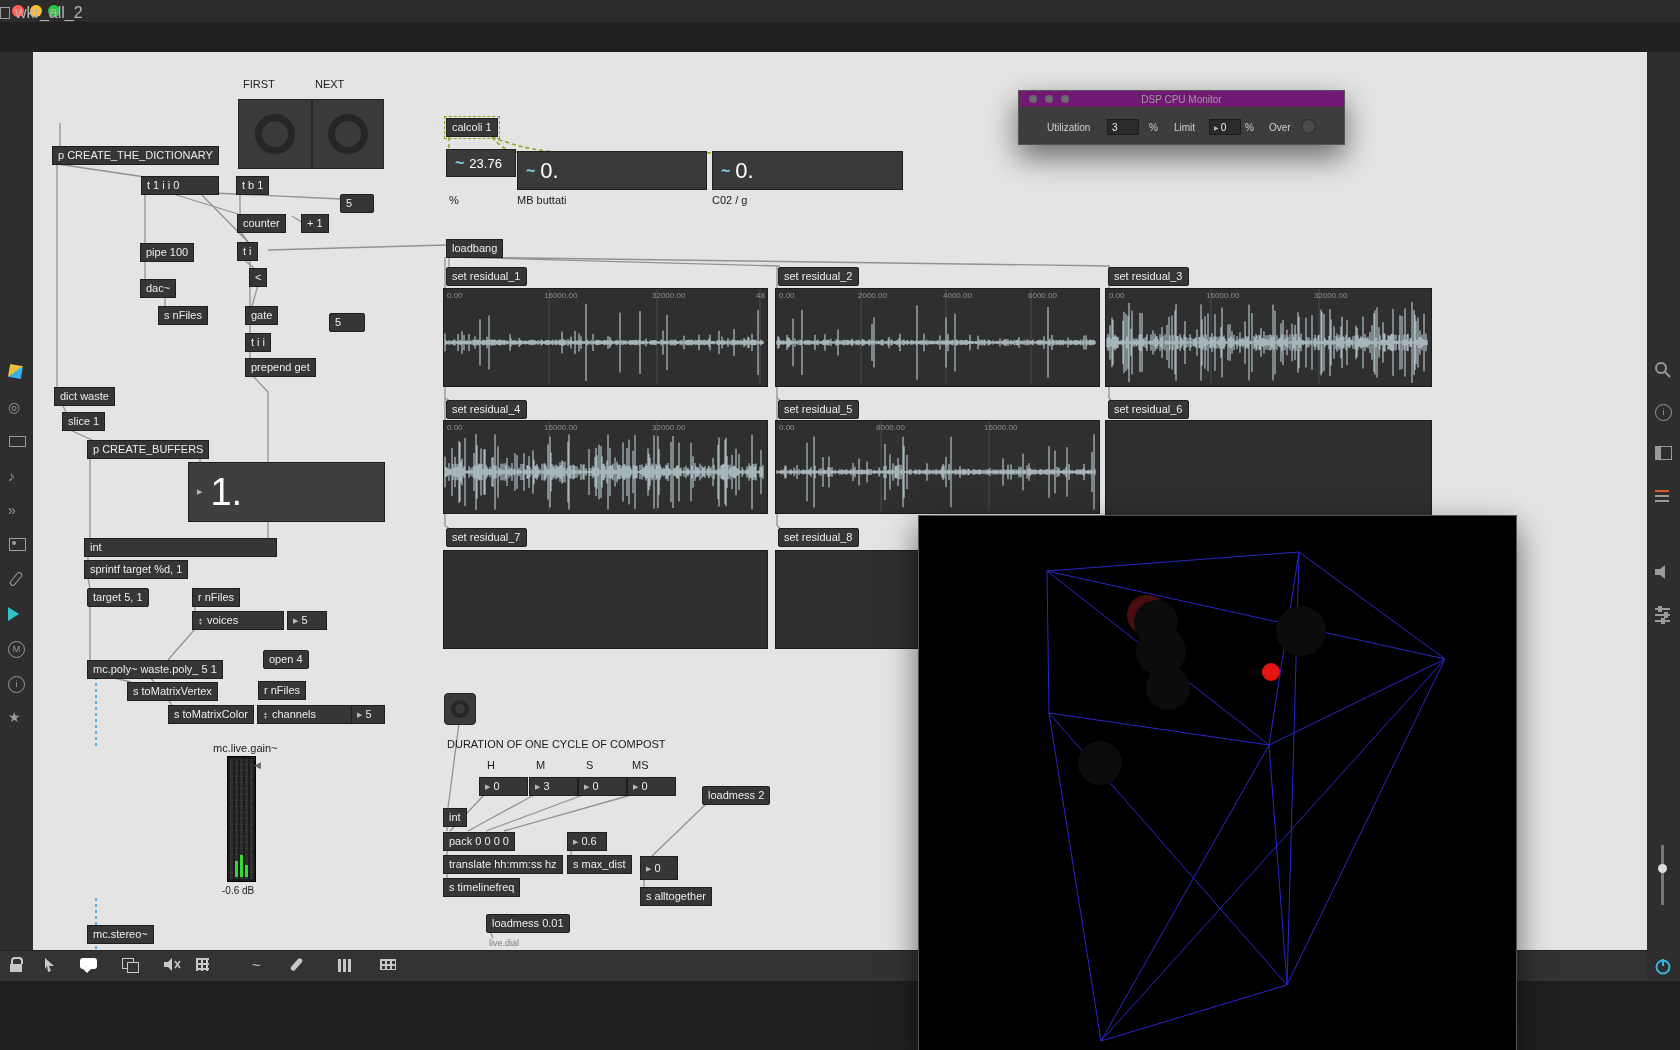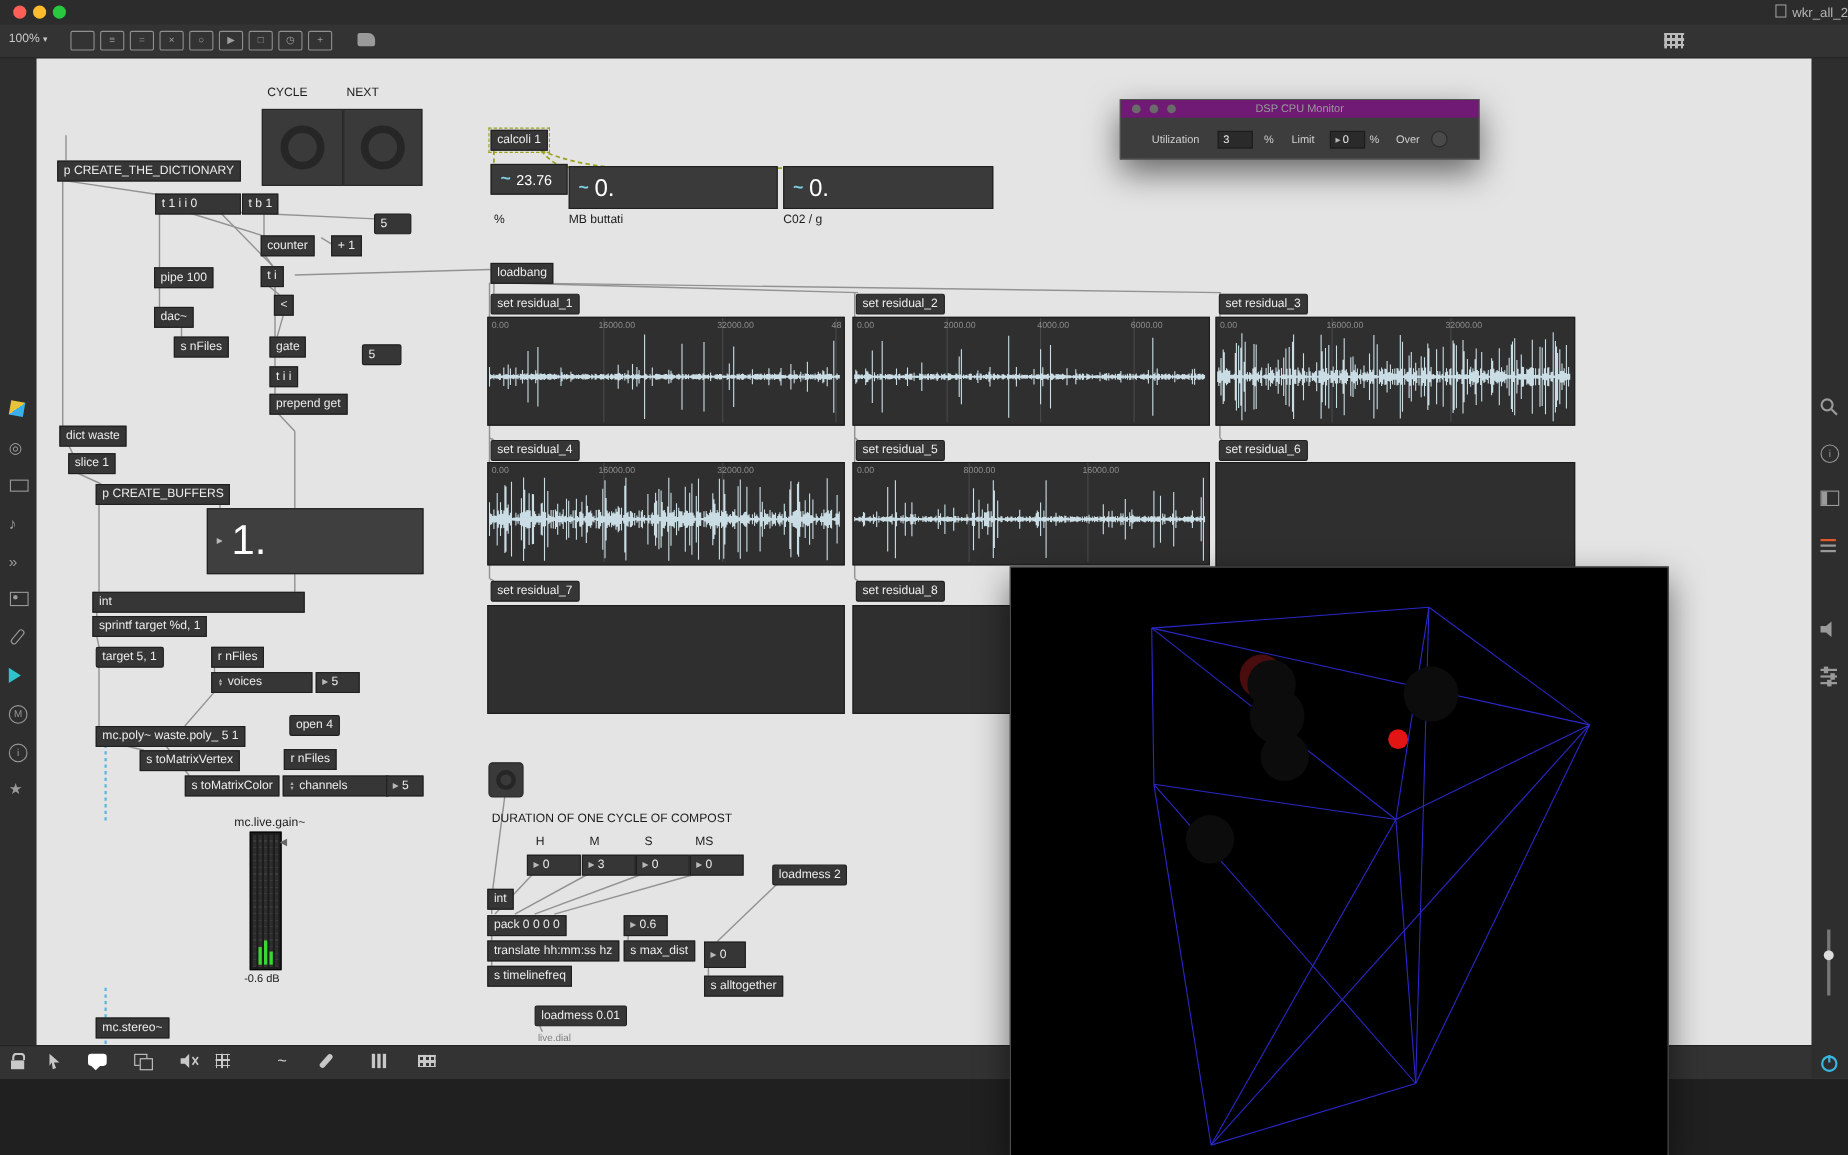--- a/index.html
+++ b/index.html
@@ -2,21 +2,21 @@
 <html><head>
 <meta charset="utf-8">
 <style>
   html,body{margin:0;padding:0;background:#202020;}
   #screen{position:relative;width:1680px;height:1050px;overflow:hidden;
           font-family:"Liberation Sans",sans-serif;background:#202020;}
   .abs{position:absolute;}
   
   .titlebar{left:0;top:0;width:1680px;height:22px;background:#2c2c2c;z-index:30;}
   .tl-dot{width:12px;height:12px;border-radius:50%;top:5px;}
-  .win-title{width:100%;text-align:right;top:4px;color:#b5b5b5;font-size:12px;}
+  .win-title{width:100%;text-align:left;top:4px;color:#b5b5b5;font-size:16px;}
   .toolbar{left:0;top:22px;width:1680px;height:30px;background:#333;z-index:30;border-bottom:1px solid #232323;}
   .zoom{left:8px;top:7px;color:#c9c9c9;font-size:11px;}
   .tb-ic{top:6px;width:20px;height:16px;border:1px solid #8f8f8f;border-radius:2px;
          color:#9f9f9f;font-size:9px;line-height:15px;text-align:center;}
   .left-rail{left:0;top:52px;width:33px;height:898px;background:#2e2e2e;z-index:25;}
   .right-rail{left:1647px;top:52px;width:33px;height:928px;background:#2e2e2e;z-index:25;}
   .bottom-bar{left:0;top:950px;width:1680px;height:30px;background:#333;z-index:5;border-top:1px solid #242424;}
   .rail-ic{left:8px;color:#9a9a9a;font-size:14px;line-height:1;}
   .circ-letter{width:15px;height:15px;border:1.5px solid #9a9a9a;border-radius:50%;
                color:#9a9a9a;font-size:9px;text-align:center;line-height:15px;}
@@ -59,36 +59,20 @@
 
   <div class="abs titlebar">
     <div class="abs tl-dot" style="left:12px;background:#ff5f57"></div>
     <div class="abs tl-dot" style="left:30px;background:#febc2e"></div>
     <div class="abs tl-dot" style="left:48px;background:#28c840"></div>
     <div class="abs win-title">
       <span style="border:1px solid #9a9a9a;display:inline-block;width:8px;height:10px;vertical-align:-1px;margin-right:5px;"></span><span>wkr_all_2</span>
     </div>
   </div>
 
-  <div class="abs toolbar">
-    <div class="abs zoom">
-      <span>100%</span> <span style="font-size:8px;">▾</span>
-    </div>
-    <div class="abs tb-ic" style="left:64px"></div>
-    <div class="abs tb-ic" style="left:91px">≡</div>
-    <div class="abs tb-ic" style="left:118px">=</div>
-    <div class="abs tb-ic" style="left:145px">×</div>
-    <div class="abs tb-ic" style="left:172px">○</div>
-    <div class="abs tb-ic" style="left:199px">▶</div>
-    <div class="abs tb-ic" style="left:226px">□</div>
-    <div class="abs tb-ic" style="left:253px">◷</div>
-    <div class="abs tb-ic" style="left:280px">+</div>
-    <div class="abs" style="left:325px;top:8px;width:16px;height:12px;background:#9a9a9a;border-radius:2px 6px 2px 2px;z-index:31"></div>
-    <div class="abs" style="left:1513px;top:8px;width:18px;height:14px;background:repeating-linear-gradient(90deg,#bbb 0 2px,transparent 2px 5px),repeating-linear-gradient(#bbb 0 2px,transparent 2px 5px);z-index:31"></div>
-  </div>
 
   <div class="abs left-rail">
     <div class="abs" style="left:9px;top:313px;width:13px;height:13px;background:linear-gradient(135deg,#e8c23a 50%,#3ab0e8 50%);transform:rotate(10deg)"></div>
     <div class="abs rail-ic" style="top:348px">◎</div>
     <div class="abs" style="left:9px;top:384px;width:15px;height:9px;border:1.5px solid #9a9a9a"></div>
     <div class="abs rail-ic" style="top:417px">♪</div>
     <div class="abs rail-ic" style="top:451px">»</div>
     <div class="abs" style="left:9px;top:486px;width:15px;height:11px;border:1.5px solid #9a9a9a">
         <span style="display:block;width:4px;height:4px;border-radius:50%;background:#9a9a9a;margin:2px 0 0 2px"></span>
       </div>
@@ -228,32 +212,32 @@
       <line x1="449" y1="137" x2="449" y2="149"></line>
       <path d="M492,137 C505,152 510,150 519,153"></path>
       <path d="M492,137 C560,165 640,150 714,153"></path>
     </g>
     <g class="cord-b" fill="none">
       <line x1="96" y1="677" x2="96" y2="748"></line>
       <line x1="96" y1="898" x2="96" y2="950"></line>
     </g>
   </svg>
 
-  <div class="abs comment" style="left:243px;top:78px">CYCLE</div>
+  <div class="abs comment" style="left:243px;top:78px">FIRST</div>
   <div class="abs comment" style="left:315px;top:78px">NEXT</div>
   <div class="abs ringbtn" style="left:238px;top:99px;width:72px;height:68px">
       <span class="ring" style="width:26px;height:26px"></span>
     </div>
   <div class="abs ringbtn" style="left:312px;top:99px;width:70px;height:68px">
       <span class="ring" style="width:26px;height:26px"></span>
     </div>
 
   <div class="abs obj" style="left:52px;top:146px">p CREATE_THE_DICTIONARY</div>
   <div class="abs obj" style="left:141px;top:176px;width:66px">t 1 i i 0</div>
-  <div class="abs obj" style="left:220px;top:176px">t b 1</div>
+  <div class="abs obj" style="left:236px;top:176px">t b 1</div>
   <div class="abs msg" style="left:340px;top:194px;width:22px">5</div>
   <div class="abs obj" style="left:237px;top:214px">counter</div>
   <div class="abs obj" style="left:301px;top:214px">+ 1</div>
   <div class="abs obj" style="left:140px;top:243px">pipe 100</div>
   <div class="abs obj" style="left:237px;top:242px">t i</div>
   <div class="abs obj" style="left:140px;top:279px">dac~</div>
   <div class="abs obj" style="left:249px;top:268px">&lt;</div>
   <div class="abs obj" style="left:158px;top:306px">s nFiles</div>
   <div class="abs obj" style="left:245px;top:306px">gate</div>
   <div class="abs msg" style="left:329px;top:313px;width:24px">5</div>

